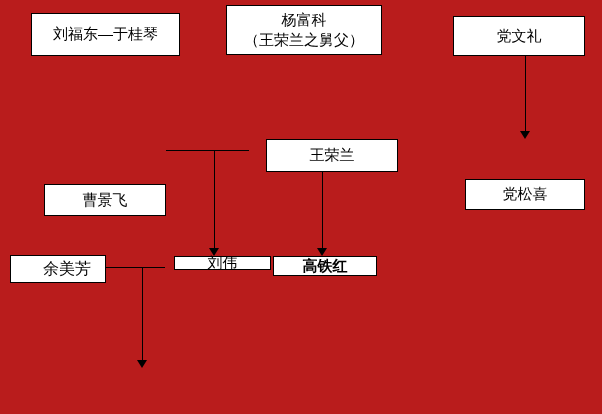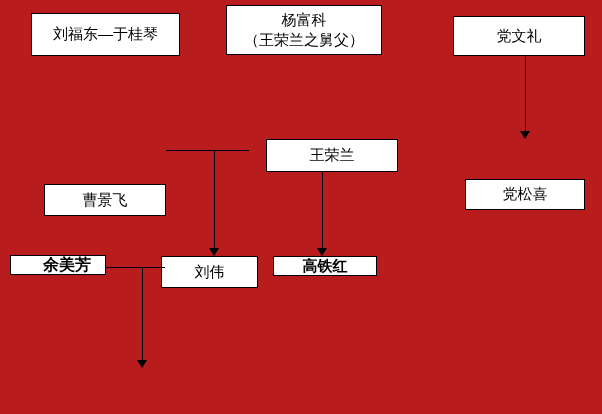--- a/index.html
+++ b/index.html
@@ -32,22 +32,22 @@
   }
   .node span { display: block; white-space: nowrap; }
 
   
   #node-liufudong   { left: 31px;  top: 13px;  width: 149px; height: 43px; }
   #node-yangfuke    { left: 226px; top: 5px;   width: 156px; height: 50px; }
   #node-dangwenli   { left: 453px; top: 16px;  width: 132px; height: 40px; }
   #node-caojingfei  { left: 44px;  top: 140px; width: 122px; height: 32px; margin-top: 44px; }
   #node-wangronglan { left: 266px; top: 139px; width: 132px; height: 33px; }
   #node-dangsongxi  { left: 465px; top: 139px; width: 120px; height: 31px; margin-top: 40px; }
-  #node-yumeifang   { left: 10px;  top: 255px; width: 96px;  height: 20px; font-weight: bold; font-size: 16px; padding-left: 18px; }
-  #node-liuwei      { left: 161px; top: 256px; width: 97px;  height: 32px; }
+  #node-yumeifang   { left: 10px;  top: 255px; width: 96px;  height: 28px; font-weight: normal; font-size: 16px; padding-left: 18px; }
+  #node-liuwei      { left: 174px; top: 256px; width: 97px;  height: 14px; }
   #node-gaotiehong  { left: 273px; top: 256px; width: 104px; height: 20px; font-weight: bold; }
   #node-caoxinxin   { left: 93px;  top: 368px; width: 97px;  height: 30px; }
 
   .line {
     position: absolute;
     background: #000000;
   }
   .arrow-down {
     position: absolute;
     width: 0;

